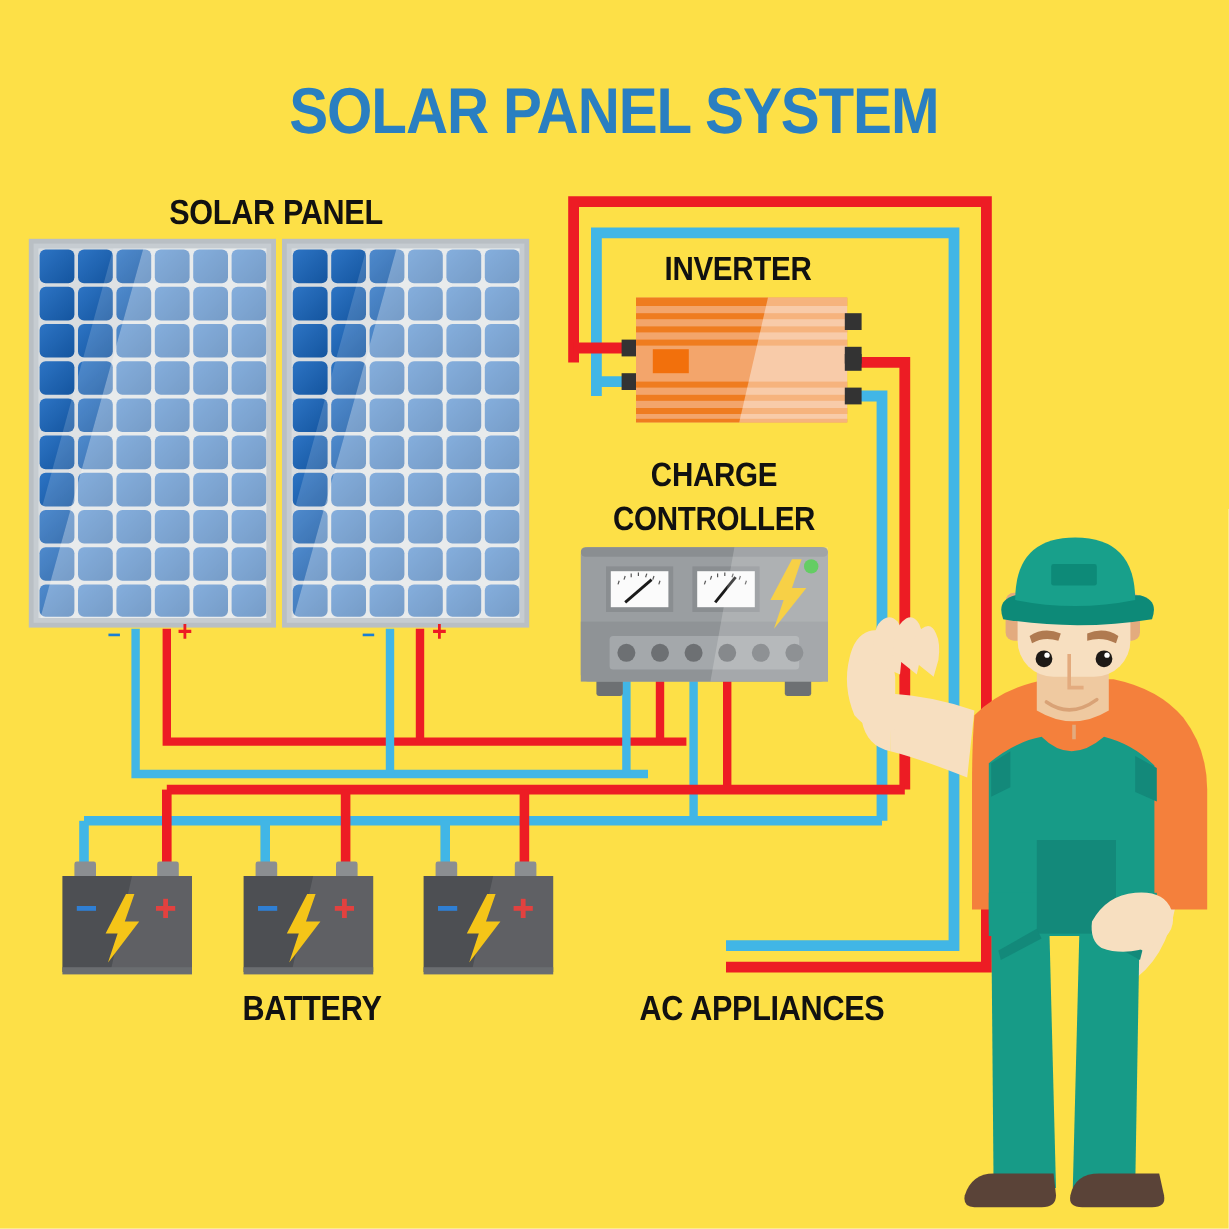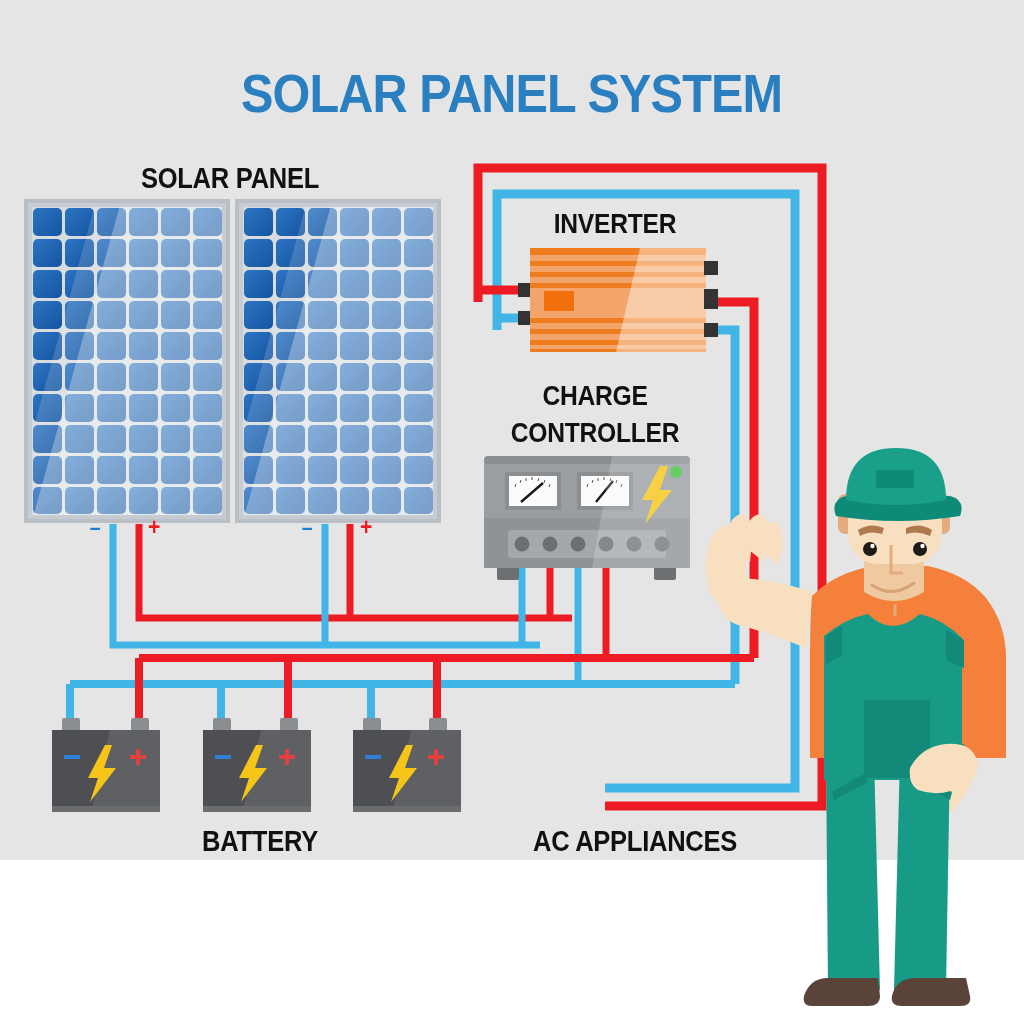--- a/index.html
+++ b/index.html
@@ -1,17 +1,17 @@
 <!DOCTYPE html>
 <html><head>
 <meta charset="utf-8">
 <style>
   html,body{margin:0;padding:0;background:#ffffff;}
   body{width:1024px;height:1024px;overflow:hidden;font-family:"Liberation Sans",sans-serif;}
-  #stage{position:relative;width:1024px;height:860px;background:#e5e5e5;}
+  #stage{position:relative;width:1024px;height:1024px;background:#fde047;}
   .lbl{position:absolute;font-weight:bold;color:#111111;letter-spacing:-0.3px;
        font-family:"Liberation Sans",sans-serif;text-align:center;white-space:nowrap;
        transform:scaleX(0.88);}
   #title{position:absolute;top:62px;left:0;width:1024px;text-align:center;
          font-size:54px;font-weight:bold;color:#2a7fc1;letter-spacing:-1px;
          font-family:"Liberation Sans",sans-serif;}
   #title span{display:inline-block;transform:scaleX(0.9);}
   svg.layer{position:absolute;top:0;left:0;width:1024px;height:1024px;}
 </style>
 </head>

